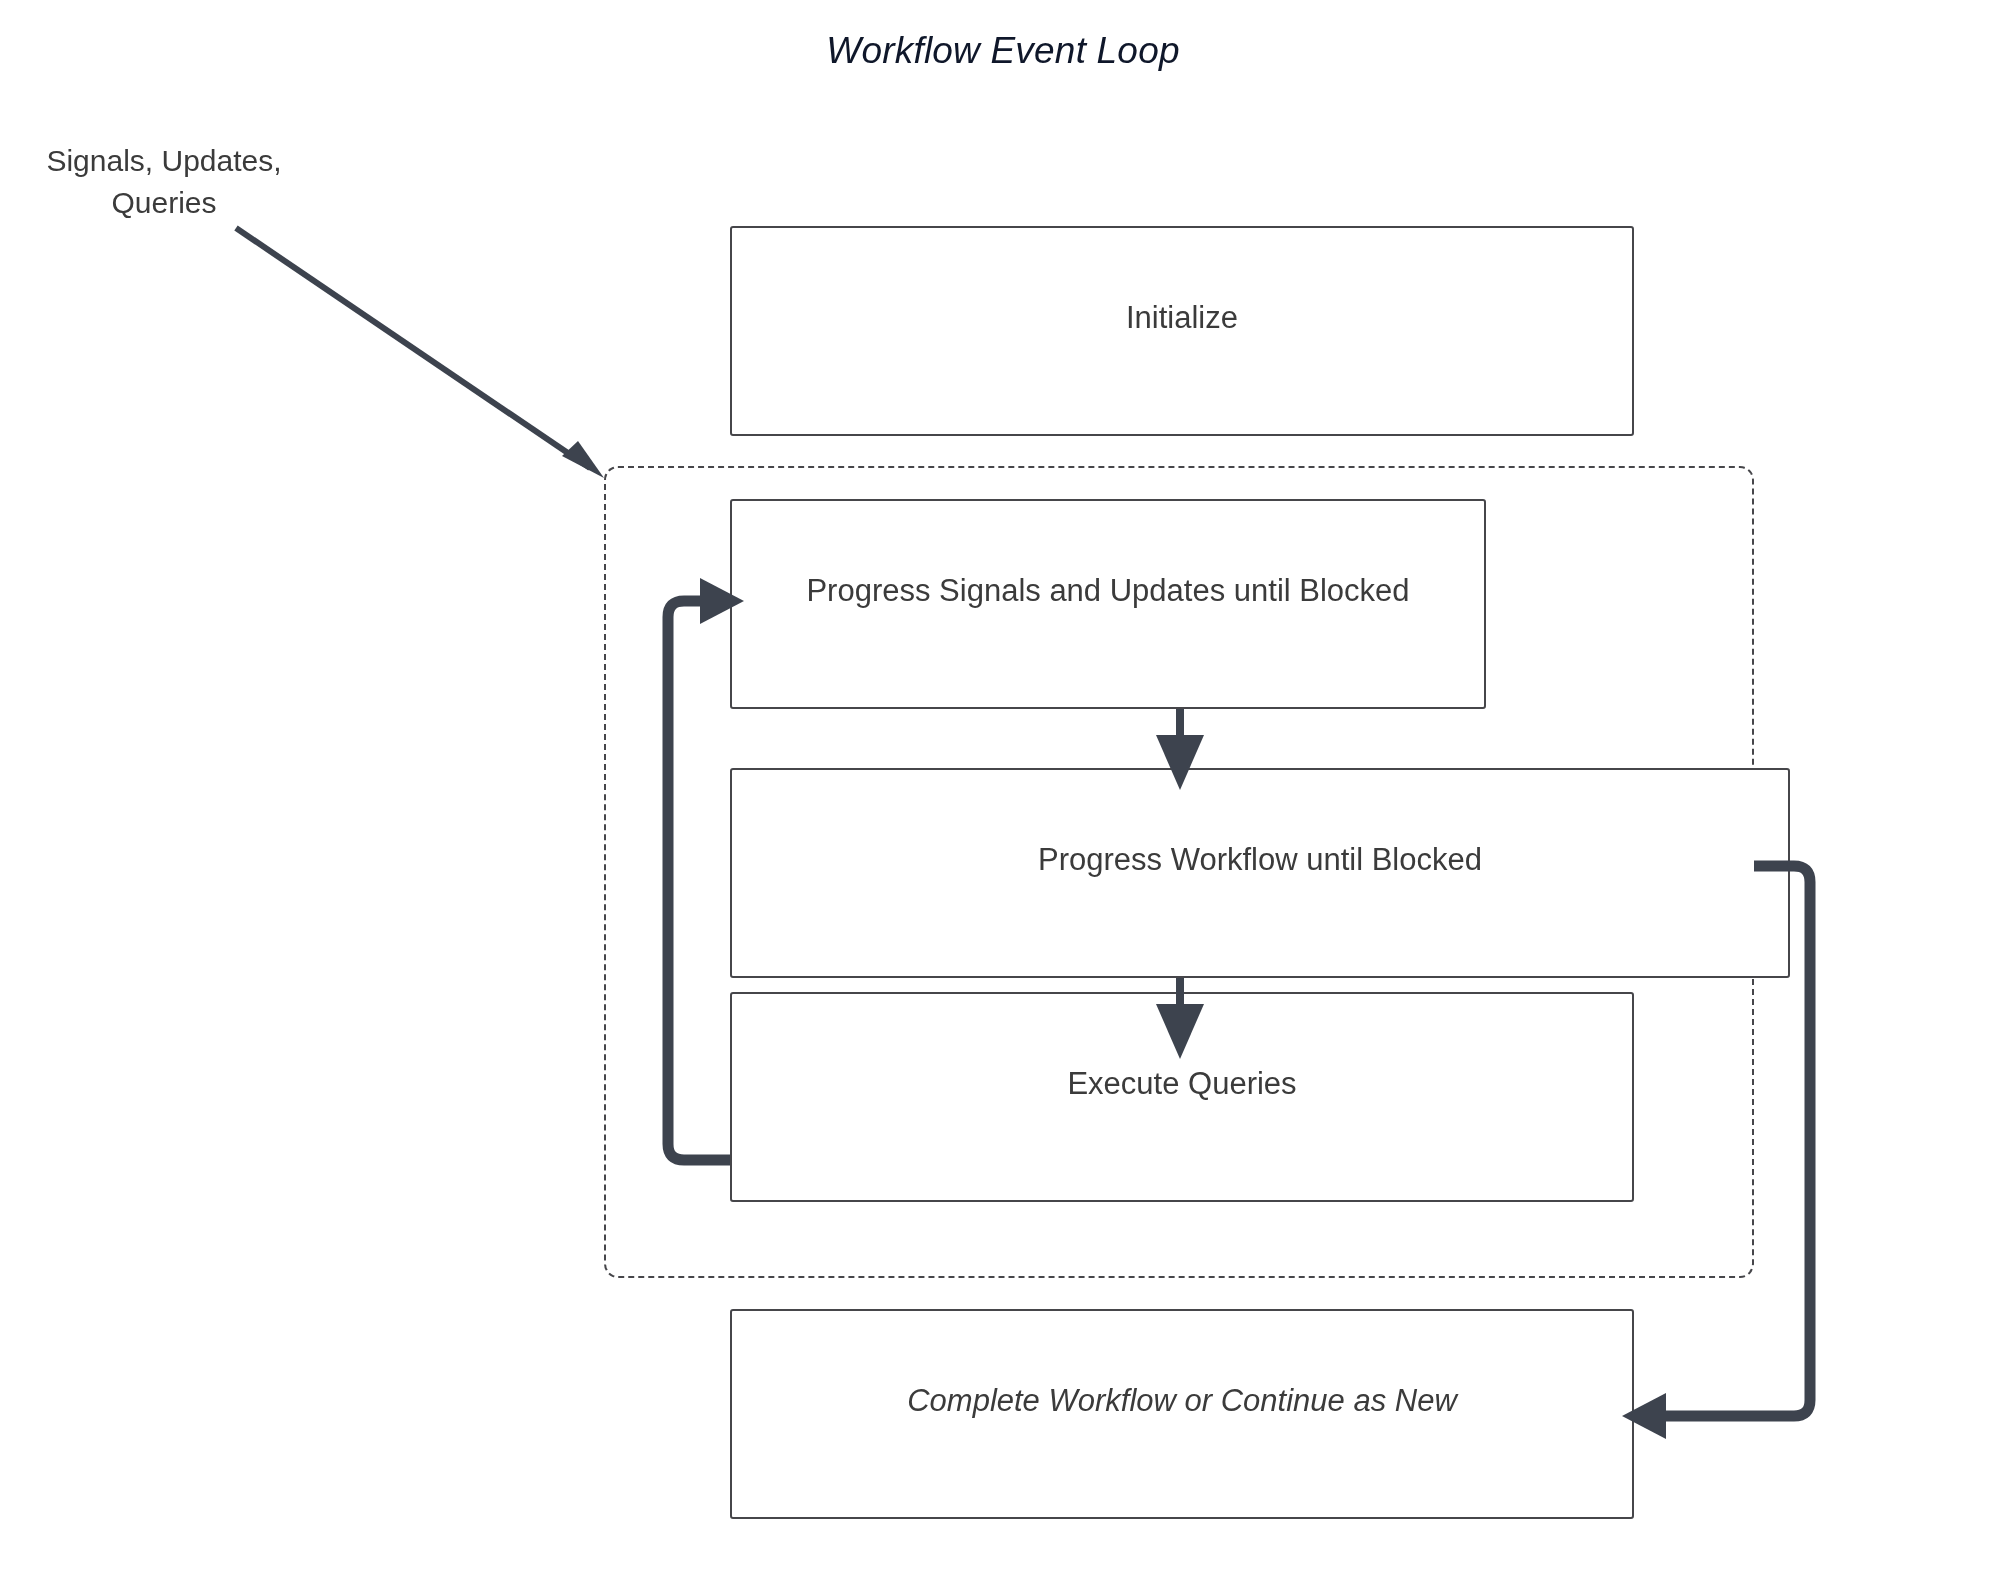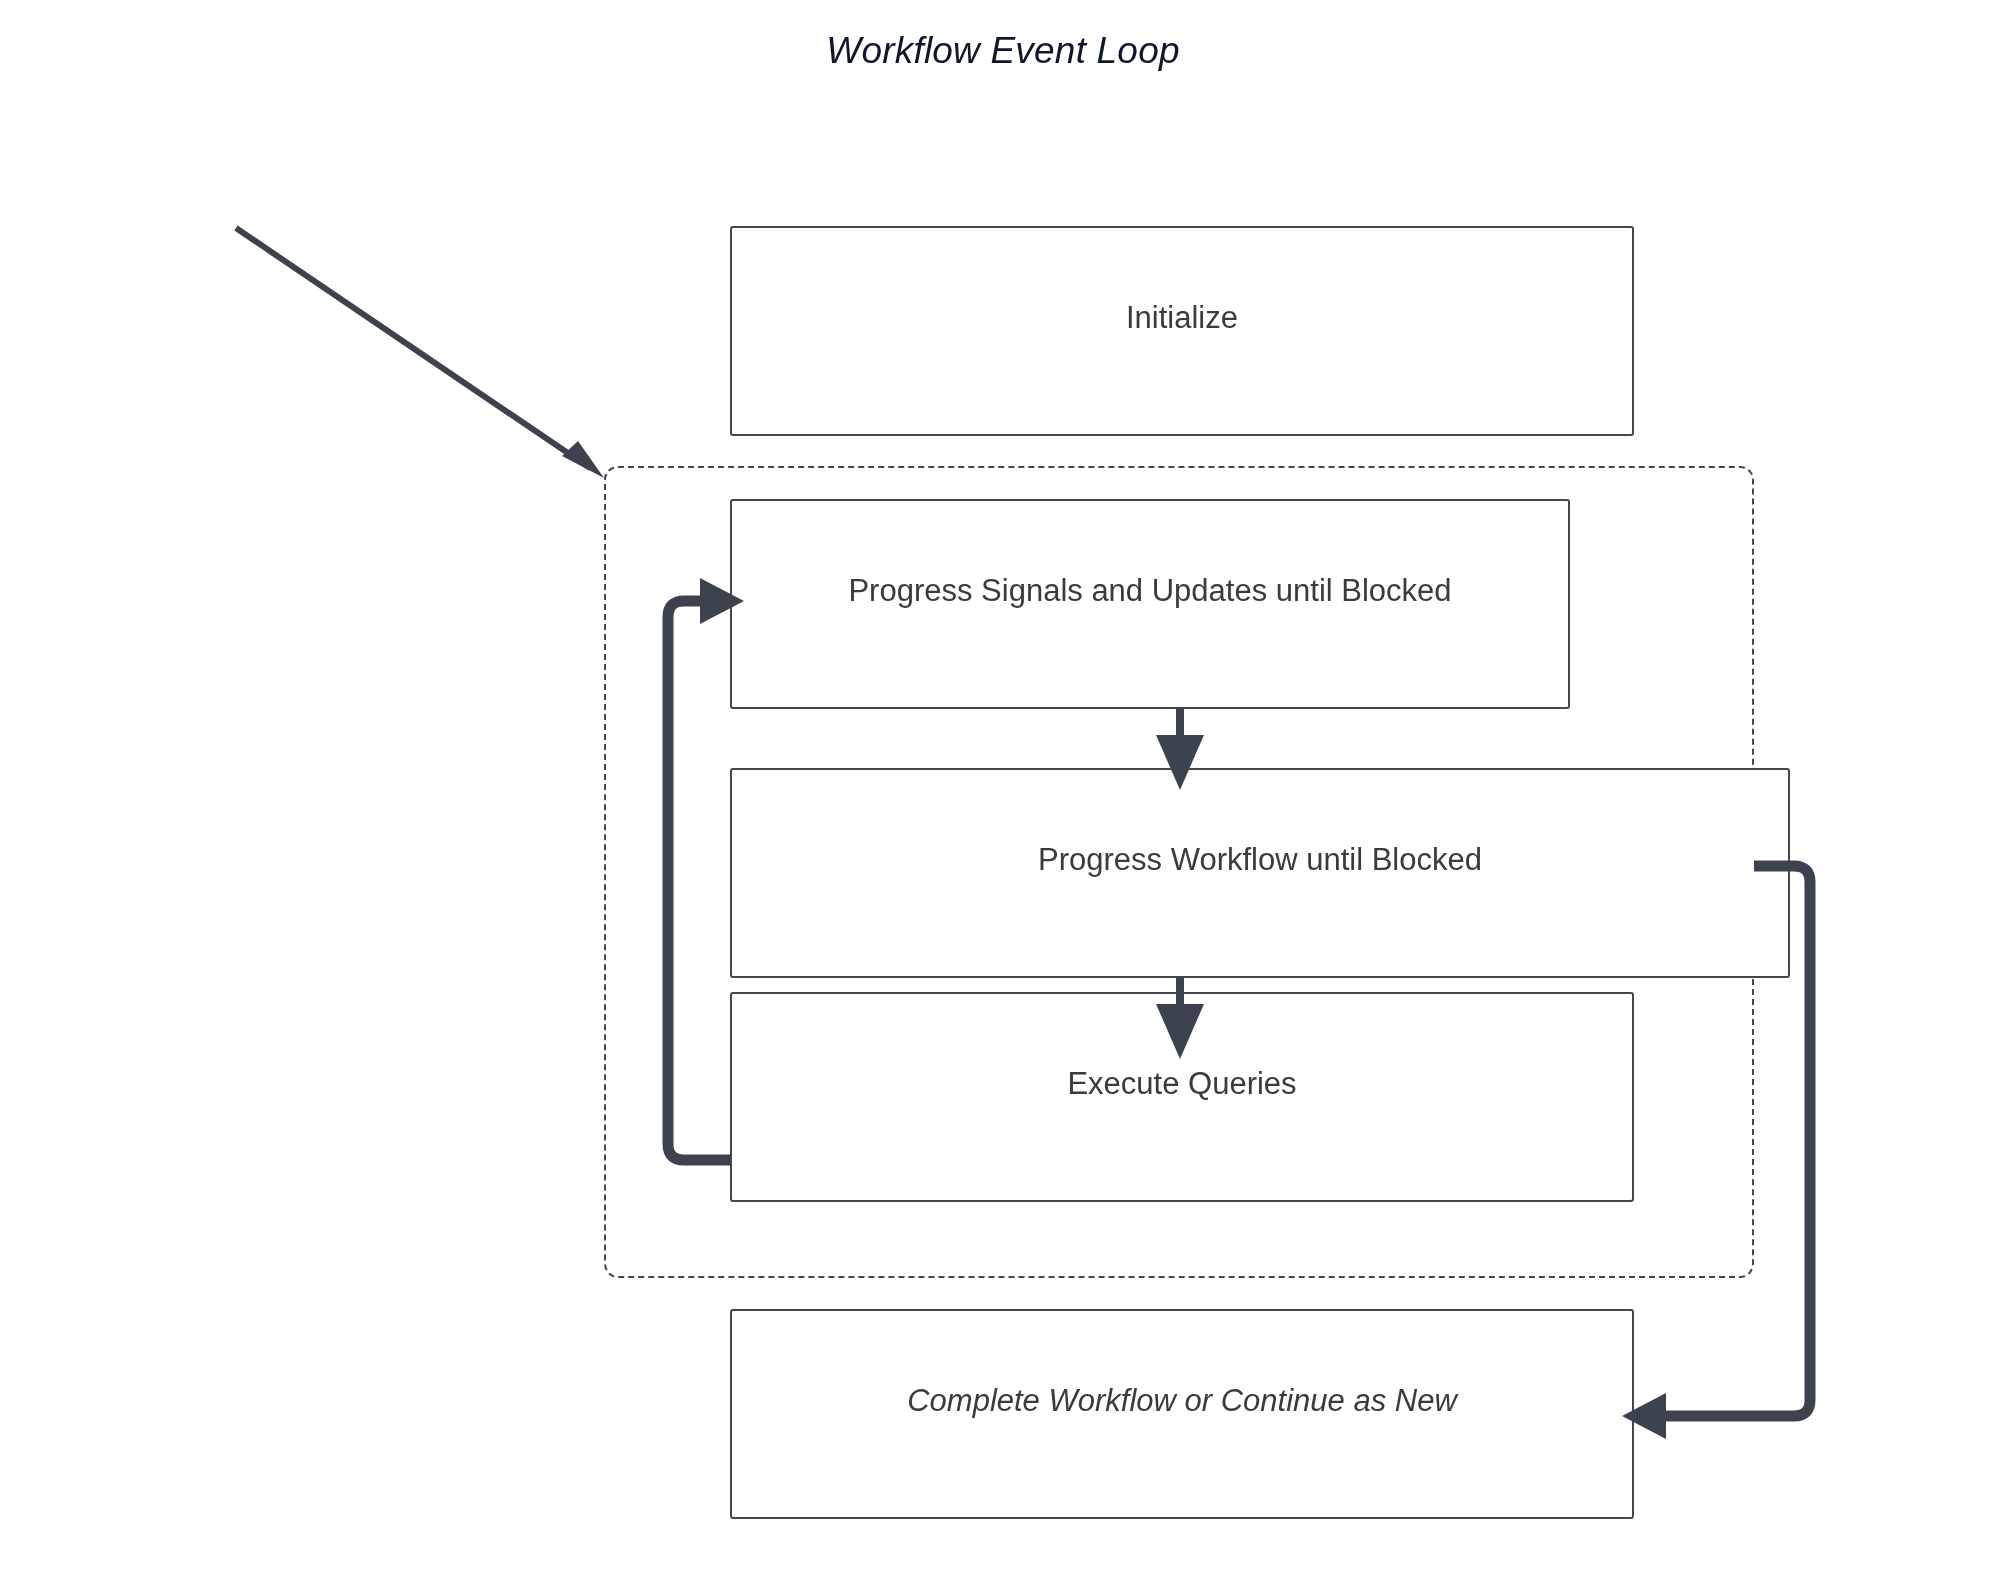--- a/index.html
+++ b/index.html
@@ -76,28 +76,32 @@
     pointer-events: none;
   }
 </style>
 </head>
 <body>
 
 <div id="canvas">
 
   <div class="diagram-title">Workflow Event Loop</div>
 
+  <div class="ext-label">
+    <div>Signals, Updates,</div>
+    <div>Queries</div>
+  </div>
 
   <div class="group-dashed" style="left:604px; top:466px; width:1150px; height:812px;"></div>
 
   <div class="node" style="left:730px; top:226px; width:904px; height:210px;">
     <div class="node-label" style="top:72px;">Initialize</div>
   </div>
 
-  <div class="node" style="left:730px; top:499px; width:840px; height:210px;">
+  <div class="node" style="left:730px; top:499px; width:756px; height:210px;">
     <div class="node-label" style="top:72px;">Progress Signals and Updates until Blocked</div>
   </div>
 
   <div class="node" style="left:730px; top:768px; width:1060px; height:210px;">
     <div class="node-label" style="top:72px;">Progress Workflow until Blocked</div>
   </div>
 
   <div class="node" style="left:730px; top:992px; width:904px; height:210px;">
     <div class="node-label" style="top:72px;">Execute Queries</div>
   </div>

